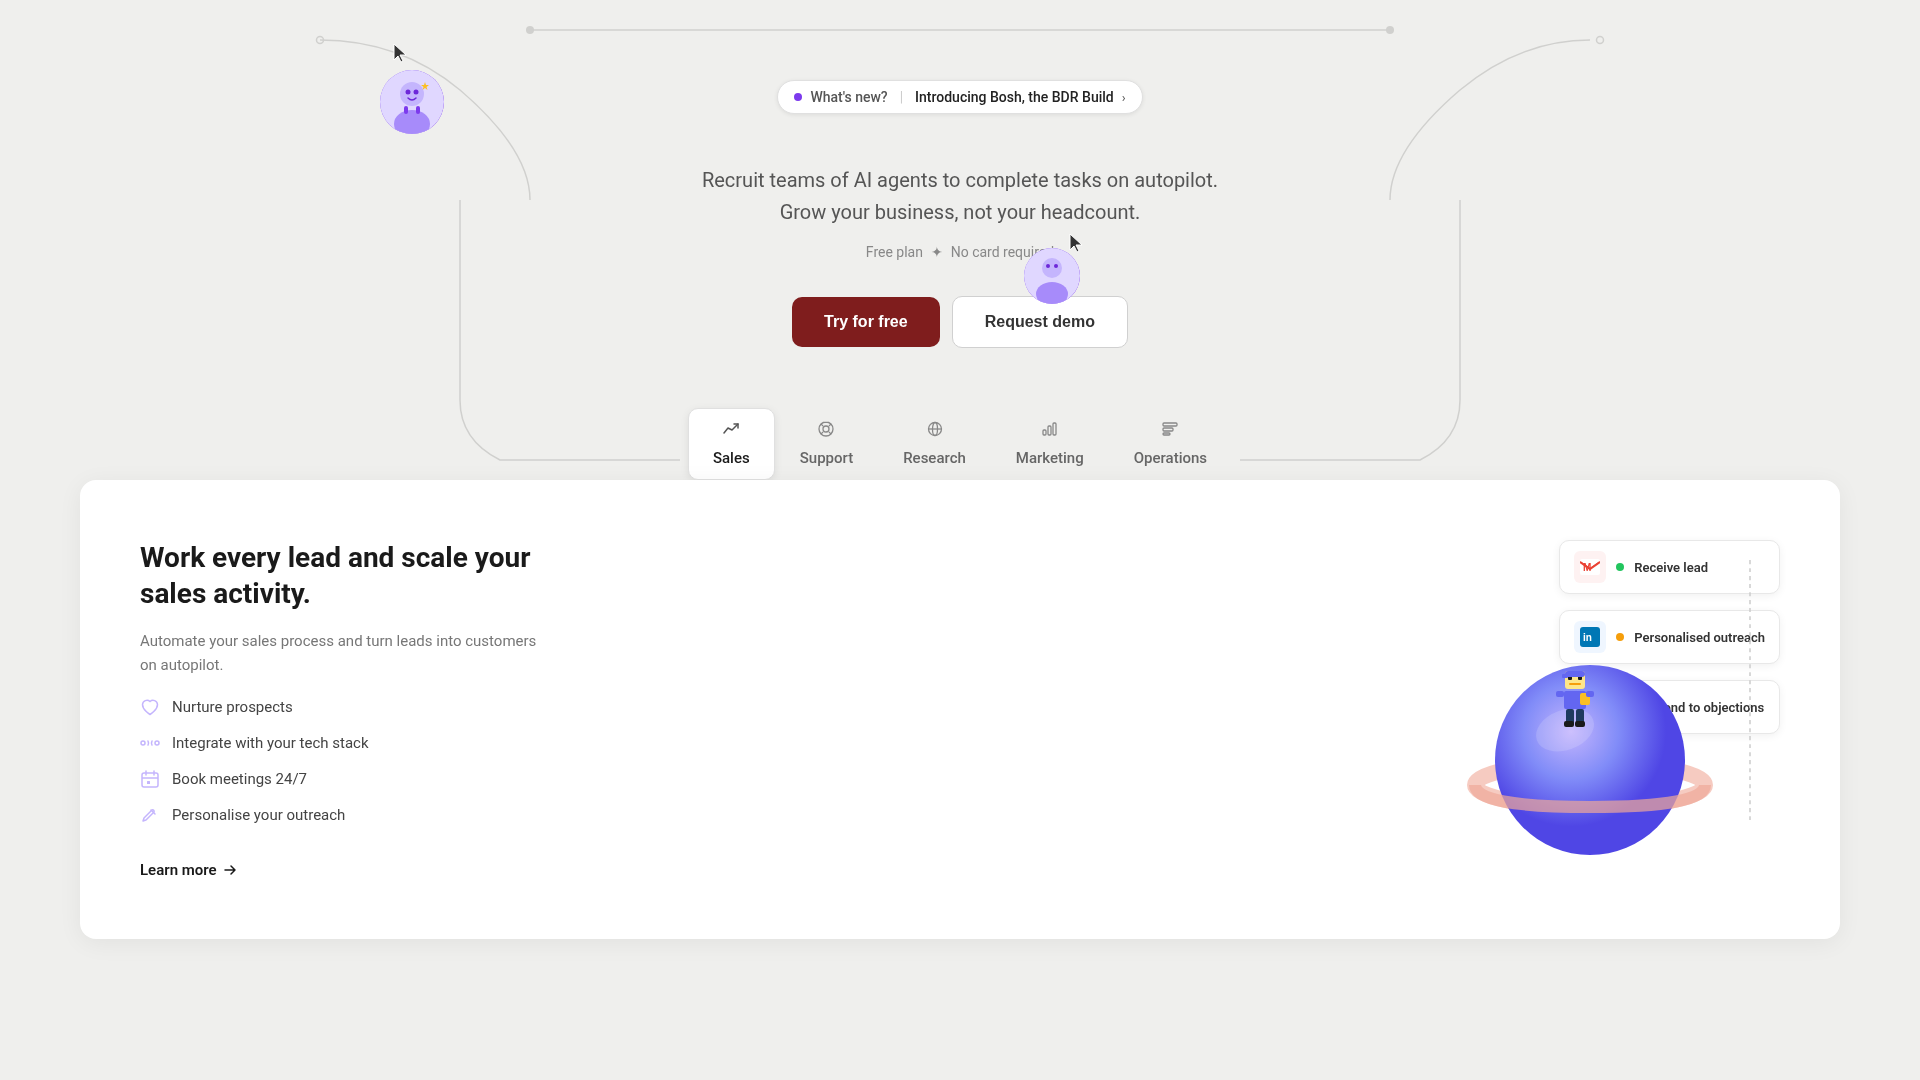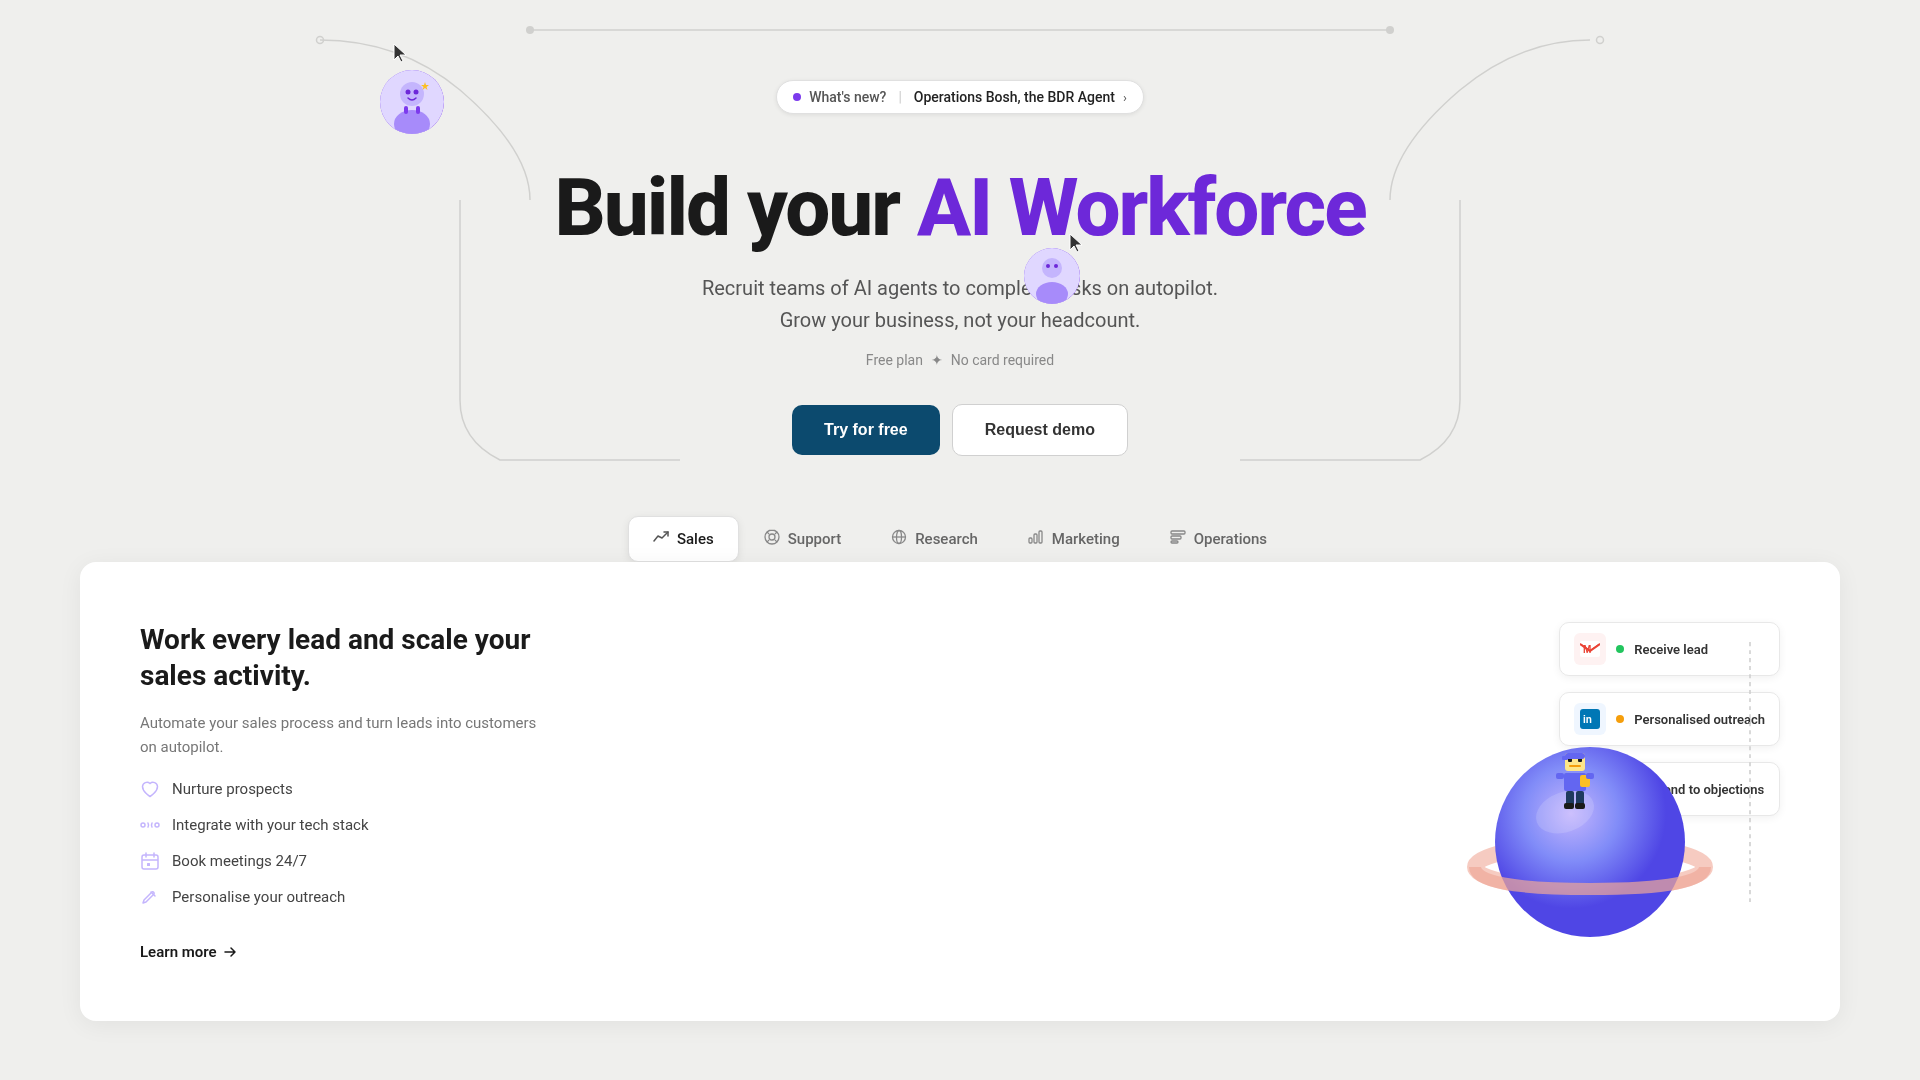--- a/index.html
+++ b/index.html
@@ -108,21 +108,21 @@
     }
 
     .cta-buttons {
       display: flex;
       align-items: center;
       justify-content: center;
       gap: 12px;
     }
 
     .btn-primary {
-      background: #0c4a6e;
+      background: #7f1d1d;
       color: white;
       border: none;
       border-radius: 10px;
       padding: 16px 32px;
       font-size: 16px;
       font-weight: 600;
       cursor: pointer;
       transition: background 0.2s;
     }
 
@@ -193,20 +193,21 @@
       gap: 8px;
       padding: 12px 24px;
       font-size: 15px;
       font-weight: 500;
       color: #666;
       cursor: pointer;
       border-radius: 10px;
       transition: all 0.2s;
       border: 1.5px solid transparent;
       background: transparent;
+      flex-direction: column;
     }
 
     .tab-item.active {
       background: white;
       color: #1a1a1a;
       border: 1.5px solid #e0e0e0;
       box-shadow: 0 2px 8px rgba(0,0,0,0.08);
     }
 
     .tab-icon {
@@ -426,30 +427,26 @@
     <svg width="24" height="24" viewBox="0 0 24 24" fill="none">
       <path d="M4 2L4 18L8 14L11 20L13 19L10 13L16 13L4 2Z" fill="#333" stroke="white" stroke-width="1"></path>
     </svg>
   </div>
 
   <div class="announcement-banner">
     <div class="announcement-pill">
       <span class="dot"></span>
       <span class="whats-new">What's new?</span>
       <span class="divider">|</span>
-      <span class="link-text">Operations Bosh, the BDR Agent</span>
+      <span class="link-text">Introducing Bosh, the BDR Build</span>
       <span class="arrow">›</span>
     </div>
   </div>
 
   <div class="hero">
-    <h1 class="hero-title">
-      <span>Build your</span>
-      <span class="highlight">AI Workforce</span>
-    </h1>
     <p class="hero-subtitle">
       <span>Recruit teams of AI agents to complete tasks on autopilot.</span><br>
       <span>Grow your business, not your headcount.</span>
     </p>
     <div class="hero-meta">
       <span>Free plan</span>
       <span>✦</span>
       <span>No card required</span>
     </div>
     <div class="cta-buttons">

